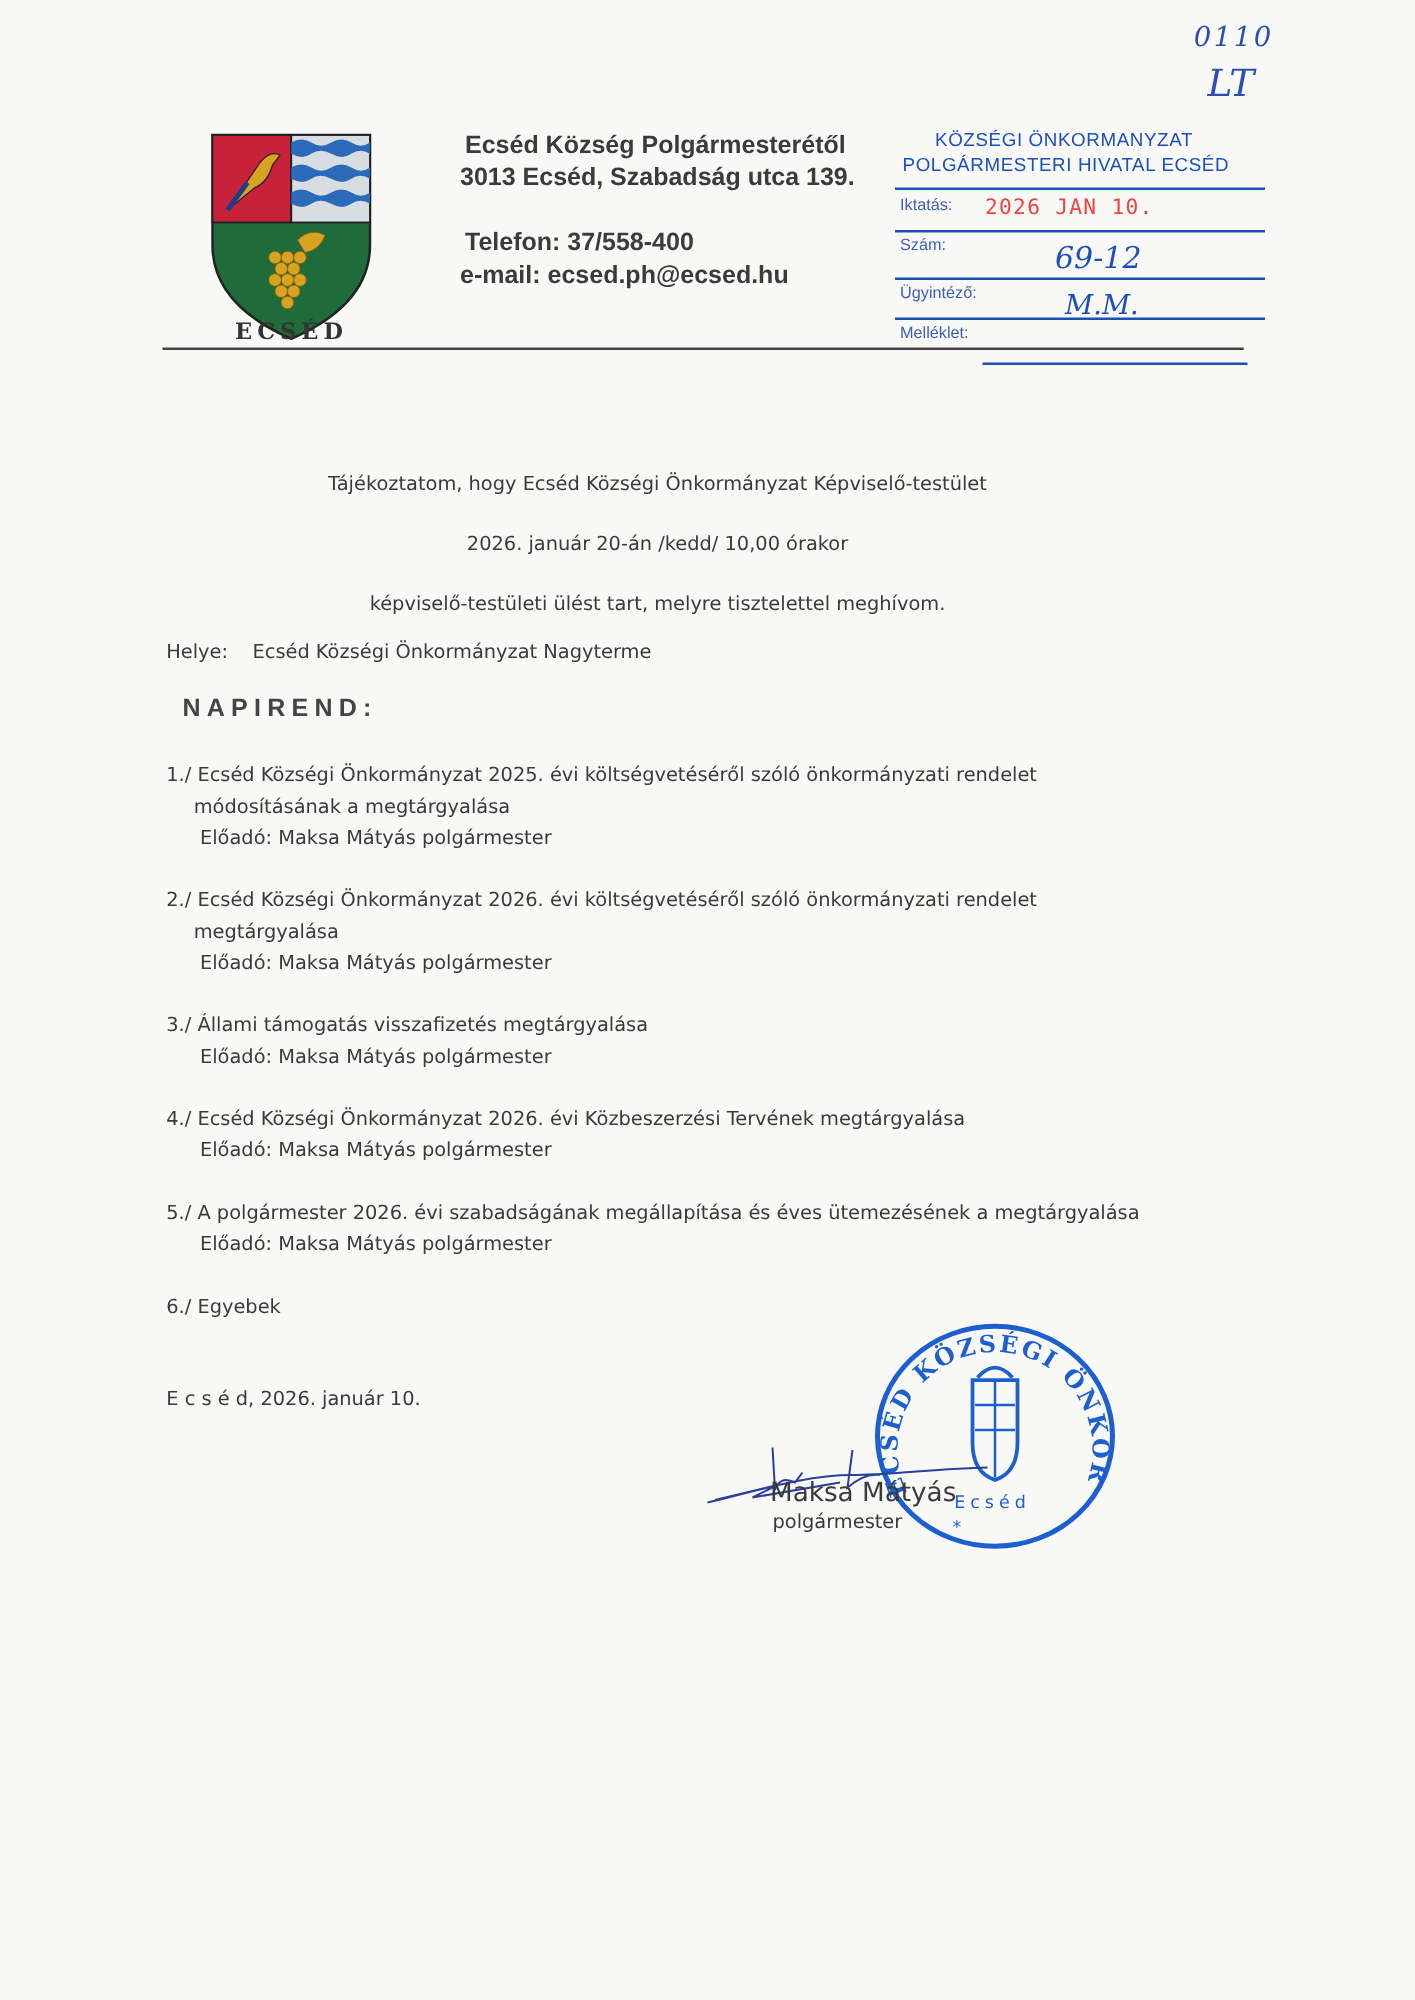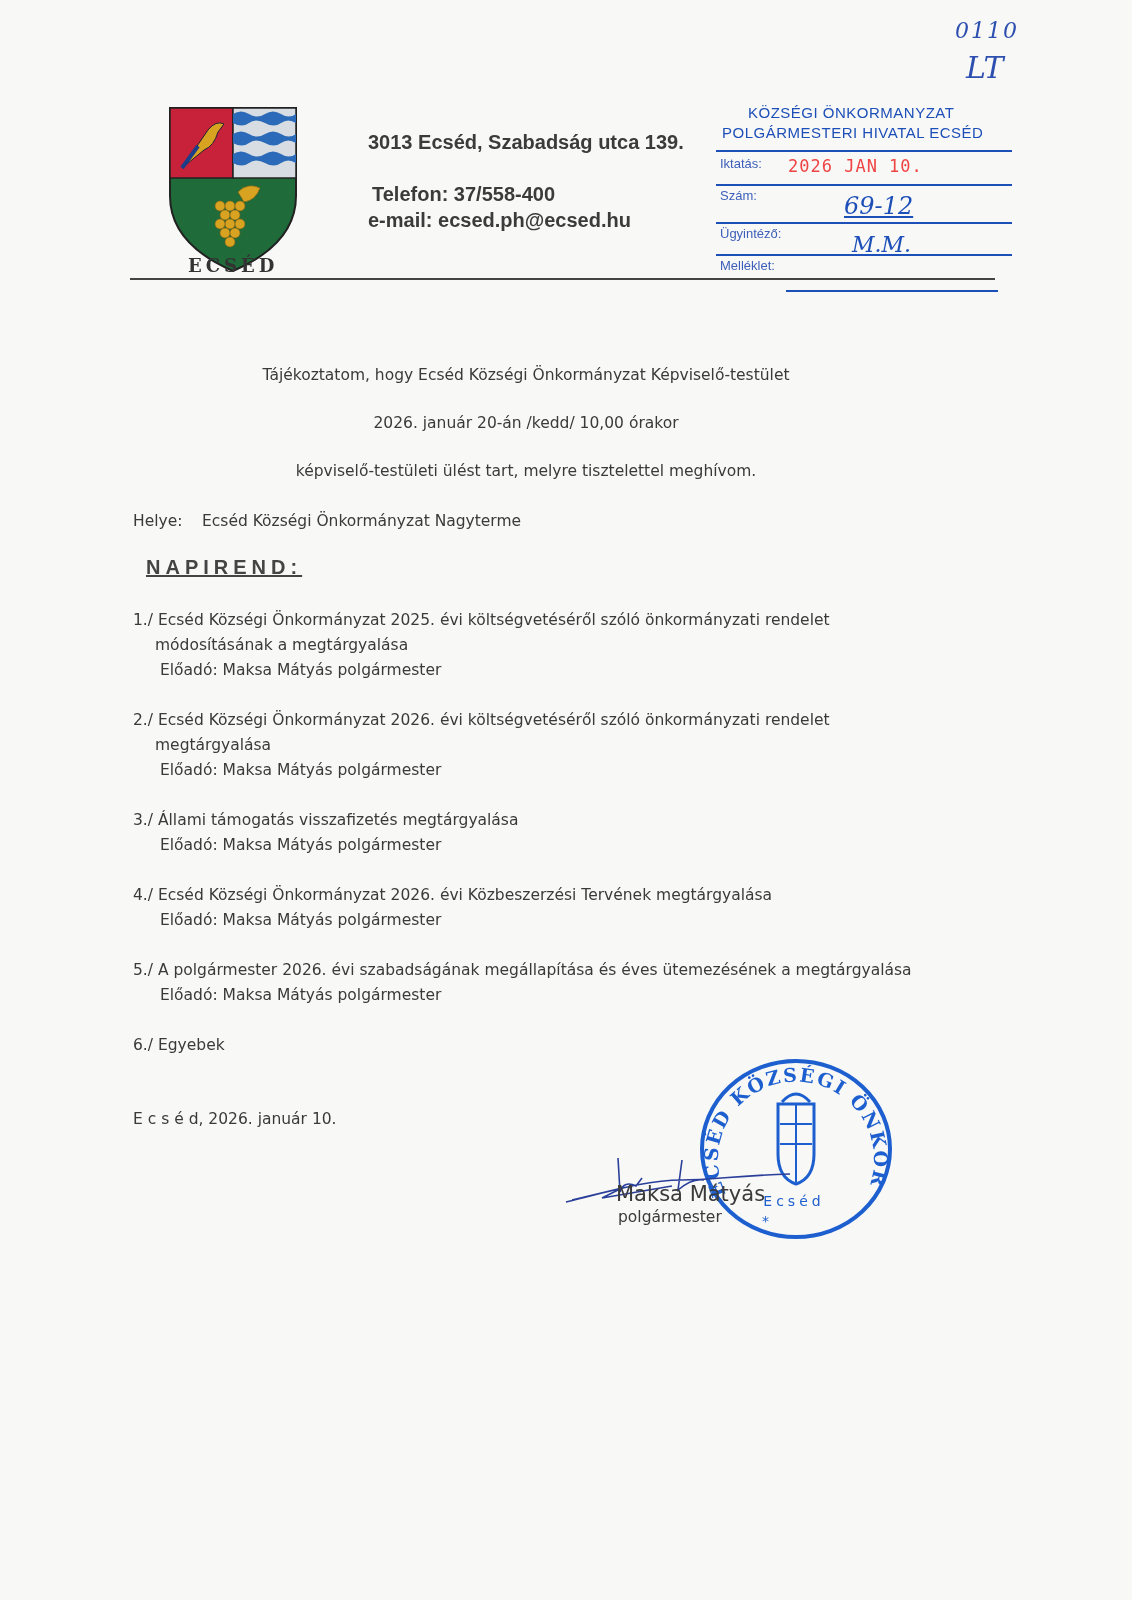--- a/index.html
+++ b/index.html
@@ -27,30 +27,30 @@
   .lh4 { left: 368px; top: 208px; }
 
   
   .stamp { position: absolute; left: 724px; top: 104px; width: 300px; color: #1d4fb8; font-size: 14px; }
   .stamp-h1 { position: absolute; left: 24px; top: 0; font-size: 15px; letter-spacing: 0.5px; white-space: nowrap; }
   .stamp-h2 { position: absolute; left: -2px; top: 20px; font-size: 15px; letter-spacing: 0.5px; white-space: nowrap; }
   .stamp-line { position: absolute; left: -8px; width: 296px; height: 2px; background: #1d4fb8; }
   .stamp-lbl { position: absolute; left: -4px; font-size: 13px; color: #3d5fb8; }
   .stamp-val { position: absolute; font-family: "DejaVu Serif", serif; }
   .stamp-date { left: 64px; top: 52px; font-family: "DejaVu Sans Mono", monospace; font-size: 17px; color: #ef4444; letter-spacing: 1px; }
-  .stamp-num { left: 120px; top: 88px; font-size: 24px; font-style: italic; text-decoration: underline; }
+  .stamp-num { left: 120px; top: 88px; font-size: 24px; font-style: italic; }
   .stamp-ugy { left: 128px; top: 128px; font-size: 22px; font-style: italic; }
 
   .rule { position: absolute; height: 2px; background: #444; }
 
   
   .txt { position: absolute; font-family: "DejaVu Sans", sans-serif; font-size: 15.5px; color: #3a3a3a; white-space: nowrap; }
-  .center { left: 0; width: 1052px; text-align: center; }
+  .center { left: 0; width: 1052px; text-align: center; margin-top: 12px; }
   .title { position: absolute; left: 0; width: 1132px; text-align: center; top: 312px; font-weight: bold; font-size: 20px; letter-spacing: 6px; color: #444; font-family: "Liberation Sans", sans-serif; }
-  .napirend { position: absolute; left: 146px; top: 556px; font-weight: bold; font-size: 20px; letter-spacing: 5px; text-decoration: underline; color: #444; font-family: "Liberation Sans", sans-serif; }
+  .napirend { position: absolute; left: 146px; top: 556px; font-weight: bold; font-size: 20px; letter-spacing: 5px; color: #444; font-family: "Liberation Sans", sans-serif; }
 
   .agenda-item { position: absolute; left: 133px; font-family: "DejaVu Sans", sans-serif; font-size: 15.5px; line-height: 25px; color: #3a3a3a; }
   .agenda-item .cont { padding-left: 22px; display: block; }
   .agenda-item .pres { padding-left: 27px; display: block; }
 
   
   .seal { position: absolute; left: 696px; top: 1054px; width: 200px; height: 190px; }
   .sig { position: absolute; left: 562px; top: 1150px; width: 230px; height: 70px; }
   .signame { position: absolute; left: 616px; top: 1182px; font-family: "DejaVu Sans", sans-serif; font-size: 21px; color: #3a3a3a; }
   .sigrole { position: absolute; left: 618px; top: 1208px; font-family: "DejaVu Sans", sans-serif; font-size: 15.5px; color: #3a3a3a; }
@@ -82,20 +82,21 @@
       <circle cx="52" cy="118" r="5"></circle>
         <circle cx="72" cy="118" r="5"></circle>
         <circle cx="57" cy="127" r="5"></circle>
       <circle cx="67" cy="127" r="5"></circle>
         <circle cx="62" cy="136" r="5"></circle>
       <path d="M70 86 q10 -10 22 -4 q-4 12 -16 14 z"></path>
     </g>
   </svg>
   <div class="coa-label">ECSÉD</div>
 
+  <div class="lh lh1">Ecséd Község Polgármesterétől</div>
   <div class="lh lh2">3013 Ecséd, Szabadság utca 139.</div>
   <div class="lh lh3">Telefon: 37/558-400</div>
   <div class="lh lh4">e-mail: ecsed.ph@ecsed.hu</div>
 
   <div class="stamp">
     <div class="stamp-h1">KÖZSÉGI ÖNKORMANYZAT</div>
     <div class="stamp-h2">POLGÁRMESTERI HIVATAL ECSÉD</div>
     <div class="stamp-line" style="top:46px"></div>
     <div class="stamp-lbl" style="top:52px">Iktatás:</div>
     <div class="stamp-val stamp-date">2026 JAN 10.</div>

